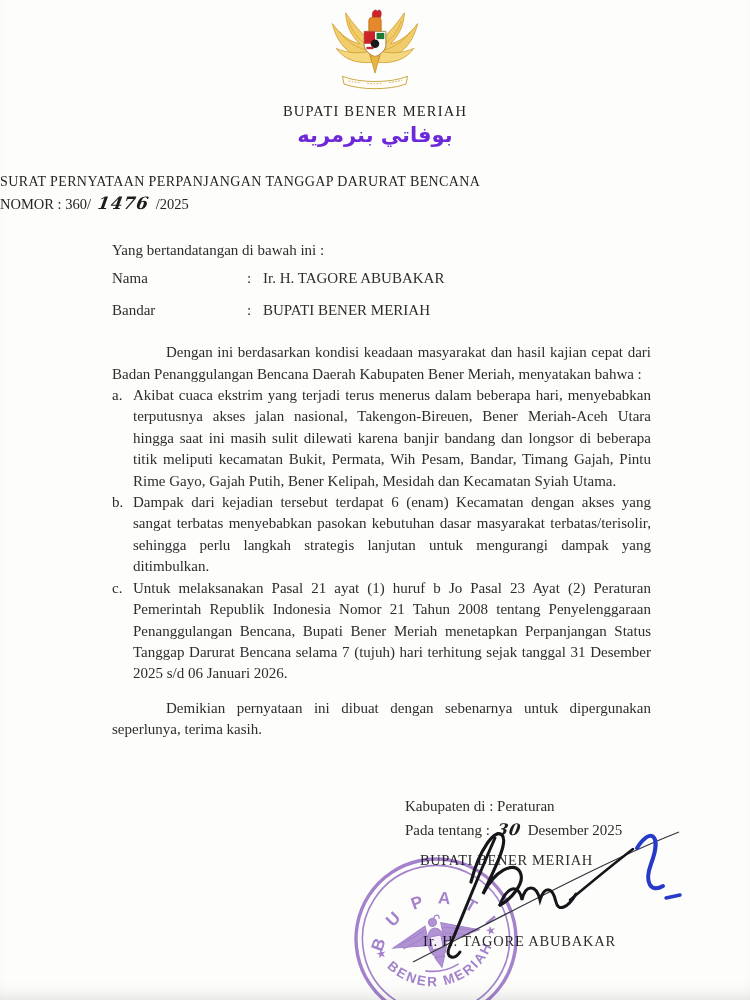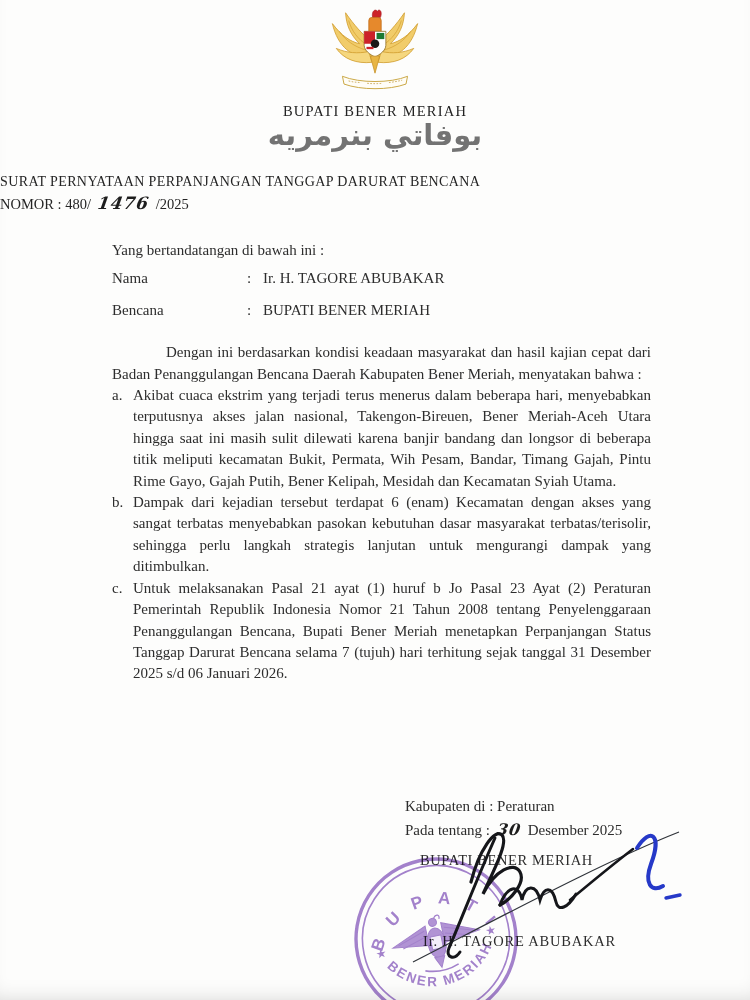--- a/index.html
+++ b/index.html
@@ -10,21 +10,21 @@
     background:#fdfdfc;
     overflow:hidden;
     font-family:"Liberation Serif","DejaVu Serif",serif;
     color:#2d2d2d;
     box-shadow:inset 0 -14px 22px -16px rgba(0,0,0,.18);
   }
   
   .letterhead{padding-top:5px;text-align:center;}
   .emblem{display:block;margin:0 auto;width:94px;height:93px;}
   .org-name{margin-top:5px;font-size:14.5px;letter-spacing:1.2px;color:#222;}
-  .org-jawi{margin-top:0;font-size:29px;font-weight:bold;line-height:30px;color:#737373;
+  .org-jawi{margin-top:0;font-size:21px;font-weight:bold;line-height:30px;color:#6d28d9;
             font-family:"DejaVu Sans",sans-serif;direction:rtl;}
   
   .title-block{margin-top:24px;}
   .title-line{font-size:14px;letter-spacing:.4px;color:#242424;}
   .nomor-line{margin-top:3px;font-size:14.5px;color:#242424;}
   .handwr{
     display:inline-block;
     font-family:"DejaVu Serif",serif;
     font-style:italic;font-weight:bold;
     transform:skewX(-9deg);
@@ -95,37 +95,37 @@
       <path d="M18 92 C40 101 80 101 102 92 L100 102 C78 110 42 110 20 102 Z" fill="#fffdf6" stroke="#c7a23a" stroke-width="1.2"></path>
       <path d="M26 98 q8 2 16 2 M50 101 q10 1 20 0 M78 100 q9 -1 17 -3" stroke="#b98f2c" stroke-width="1" fill="none" stroke-dasharray="2 2"></path>
     </svg>
     <div class="org-name">BUPATI BENER MERIAH</div>
     <div class="org-jawi">بوفاتي بنرمريه</div>
   </div>
 
   <div class="title-block">
     <div class="title-line">SURAT PERNYATAAN PERPANJANGAN TANGGAP DARURAT BENCANA</div>
     <div class="nomor-line">
-      <span>NOMOR : 480/</span>
+      <span>NOMOR : 360/</span>
       <span class="handwr">1476</span>
       <span>/2025</span>
     </div>
   </div>
 
   <div class="content">
 
     <div class="intro">Yang bertandatangan di bawah ini :</div>
 
     <div class="kv-row">
       <span class="kv-lbl">Nama</span>
       <span class="kv-colon">:</span>
       <span class="kv-val">Ir. H. TAGORE ABUBAKAR</span>
     </div>
     <div class="kv-row second">
-      <span class="kv-lbl">Bencana</span>
+      <span class="kv-lbl">Bandar</span>
       <span class="kv-colon">:</span>
       <span class="kv-val">BUPATI BENER MERIAH</span>
     </div>
 
     <div class="para">Dengan ini berdasarkan kondisi keadaan masyarakat dan hasil kajian cepat dari Badan Penanggulangan Bencana Daerah Kabupaten Bener Meriah, menyatakan bahwa :</div>
 
     <div class="list">
       <div class="list-item">
         <span class="li-marker">a.</span>
         <span class="li-text">Akibat cuaca ekstrim yang terjadi terus menerus dalam beberapa hari, menyebabkan terputusnya akses jalan nasional, Takengon-Bireuen, Bener Meriah-Aceh Utara hingga saat ini masih sulit dilewati karena banjir bandang dan longsor di beberapa titik meliputi kecamatan Bukit, Permata, Wih Pesam, Bandar, Timang Gajah, Pintu Rime Gayo, Gajah Putih, Bener Kelipah, Mesidah dan Kecamatan Syiah Utama.</span>
@@ -133,20 +133,21 @@
       <div class="list-item">
         <span class="li-marker">b.</span>
         <span class="li-text">Dampak dari kejadian tersebut terdapat 6 (enam) Kecamatan dengan akses yang sangat terbatas menyebabkan pasokan kebutuhan dasar masyarakat terbatas/terisolir, sehingga perlu langkah strategis lanjutan untuk mengurangi dampak yang ditimbulkan.</span>
       </div>
       <div class="list-item">
         <span class="li-marker">c.</span>
         <span class="li-text">Untuk melaksanakan Pasal 21 ayat (1) huruf b Jo Pasal 23 Ayat (2) Peraturan Pemerintah Republik Indonesia Nomor 21 Tahun 2008 tentang Penyelenggaraan Penanggulangan Bencana, Bupati Bener Meriah menetapkan Perpanjangan Status Tanggap Darurat Bencana selama 7 (tujuh) hari terhitung sejak tanggal 31 Desember 2025 s/d 06 Januari 2026.</span>
       </div>
     </div>
 
+    <div class="closing">Demikian pernyataan ini dibuat dengan sebenarnya untuk dipergunakan seperlunya, terima kasih.</div>
   </div>
 
   <div class="abs ditetapkan">
     <span>Kabupaten di</span>
     <span>:</span>
     <span>Peraturan</span>
   </div>
   <div class="abs tanggal">
     <span>Pada tentang</span>
     <span>:</span>

